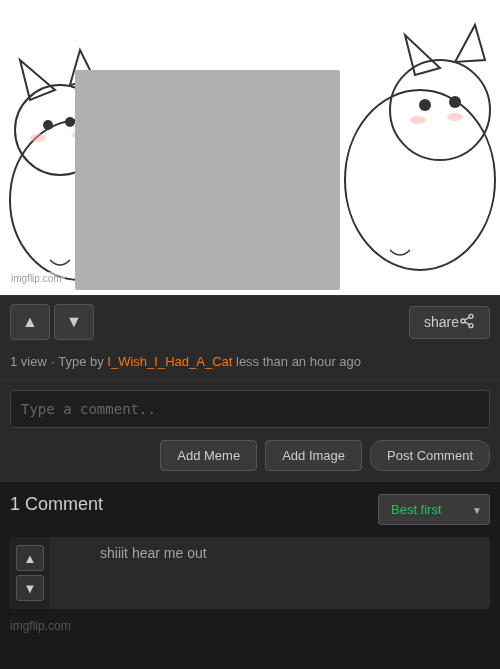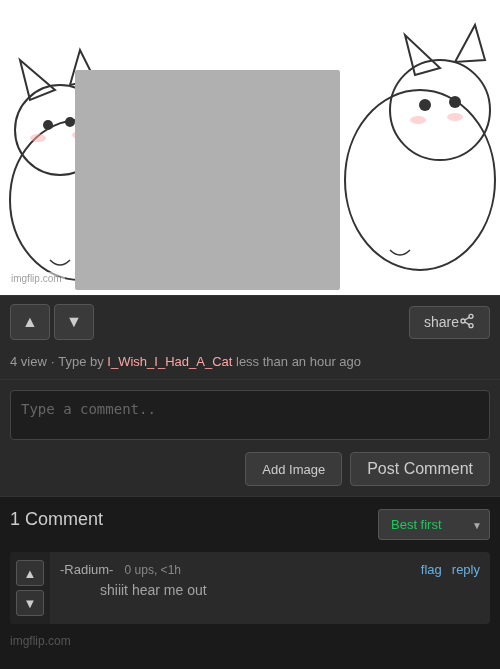--- a/index.html
+++ b/index.html
@@ -89,40 +89,40 @@
 
     
     .meta-info {
       background: #2a2a2a;
       padding: 6px 10px 10px 10px;
       font-size: 13px;
       color: #999;
       border-bottom: 1px solid #333;
     }
     .meta-info a {
-      color: #fca5a5;
+      color: #f97316;
       text-decoration: none;
     }
 
     
     .comment-input-area {
       background: #2a2a2a;
       padding: 10px;
       border-bottom: 1px solid #333;
     }
     .comment-textarea {
       width: 100%;
       background: #1e1e1e;
       border: 1px solid #444;
       border-radius: 4px;
       color: #aaa;
       padding: 10px;
       font-size: 14px;
       resize: none;
-      height: 50px;
+      height: 38px;
       outline: none;
     }
     .comment-textarea::placeholder { color: #666; }
     .comment-buttons {
       display: flex;
       justify-content: flex-end;
       gap: 8px;
       margin-top: 8px;
     }
     .comment-action-btn {
@@ -130,25 +130,25 @@
       border: 1px solid #555;
       border-radius: 4px;
       color: #ccc;
       padding: 7px 16px;
       cursor: pointer;
       font-size: 13px;
     }
     .post-comment-btn {
       background: #3a3a3a;
       border: 1px solid #555;
-      border-radius: 4px;
+      border-radius: 12px;
       color: #ccc;
       padding: 7px 16px;
       cursor: pointer;
-      font-size: 16px;
+      font-size: 13px;
     }
 
     
     .comments-section {
       background: #1a1a1a;
       padding: 12px 10px 0 10px;
     }
     .comments-header {
       display: flex;
       align-items: flex-start;
@@ -336,30 +336,31 @@
           <circle cx="6" cy="12" r="3"></circle>
           <circle cx="18" cy="19" r="3"></circle>
         <line x1="8.59" y1="13.51" x2="15.42" y2="17.49"></line>
           <line x1="15.41" y1="6.51" x2="8.59" y2="10.49"></line>
       </svg>
     </span>
   </button>
 </div>
 
 <div class="meta-info">
-  <span>4 view</span>
+  <span>1 view</span>
   <span> · </span>
   <span>Type by</span>
   <a href="#">I_Wish_I_Had_A_Cat</a>
   <span>less than an hour ago</span>
 </div>
 
 <div class="comment-input-area">
   <textarea class="comment-textarea" placeholder="Type a comment.." style=""></textarea>
   <div class="comment-buttons">
+    <button class="comment-action-btn">Add Meme</button>
     <button class="comment-action-btn">Add Image</button>
     <button class="post-comment-btn">Post Comment</button>
   </div>
 </div>
 
 <div class="comments-section">
   <div class="comments-header">
     <span class="comments-count">1 Comment</span>
     <div class="sort-dropdown-wrapper">
       <select class="sort-dropdown">
@@ -369,32 +370,20 @@
       </select>
     </div>
   </div>
 
   <div class="comment-item">
     <div class="comment-vote-col">
       <button class="comment-vote-btn">▲</button>
       <button class="comment-vote-btn">▼</button>
     </div>
     <div class="comment-body">
-      <div class="comment-meta-row">
-        <div>
-          <span class="comment-author">-Radium-</span>
-          <span class="comment-ups">
-            &nbsp;&nbsp;<span>0 ups, &lt;1h</span>
-          </span>
-        </div>
-        <div class="comment-actions">
-          <a class="comment-action-link" href="#">flag</a>
-          <a class="comment-action-link" href="#">reply</a>
-        </div>
-      </div>
       <div class="comment-text">shiiit hear me out</div>
     </div>
   </div>
 </div>
 
 <div class="page-footer">
   <span>imgflip.com</span>
 </div>
 
 </body></html>

